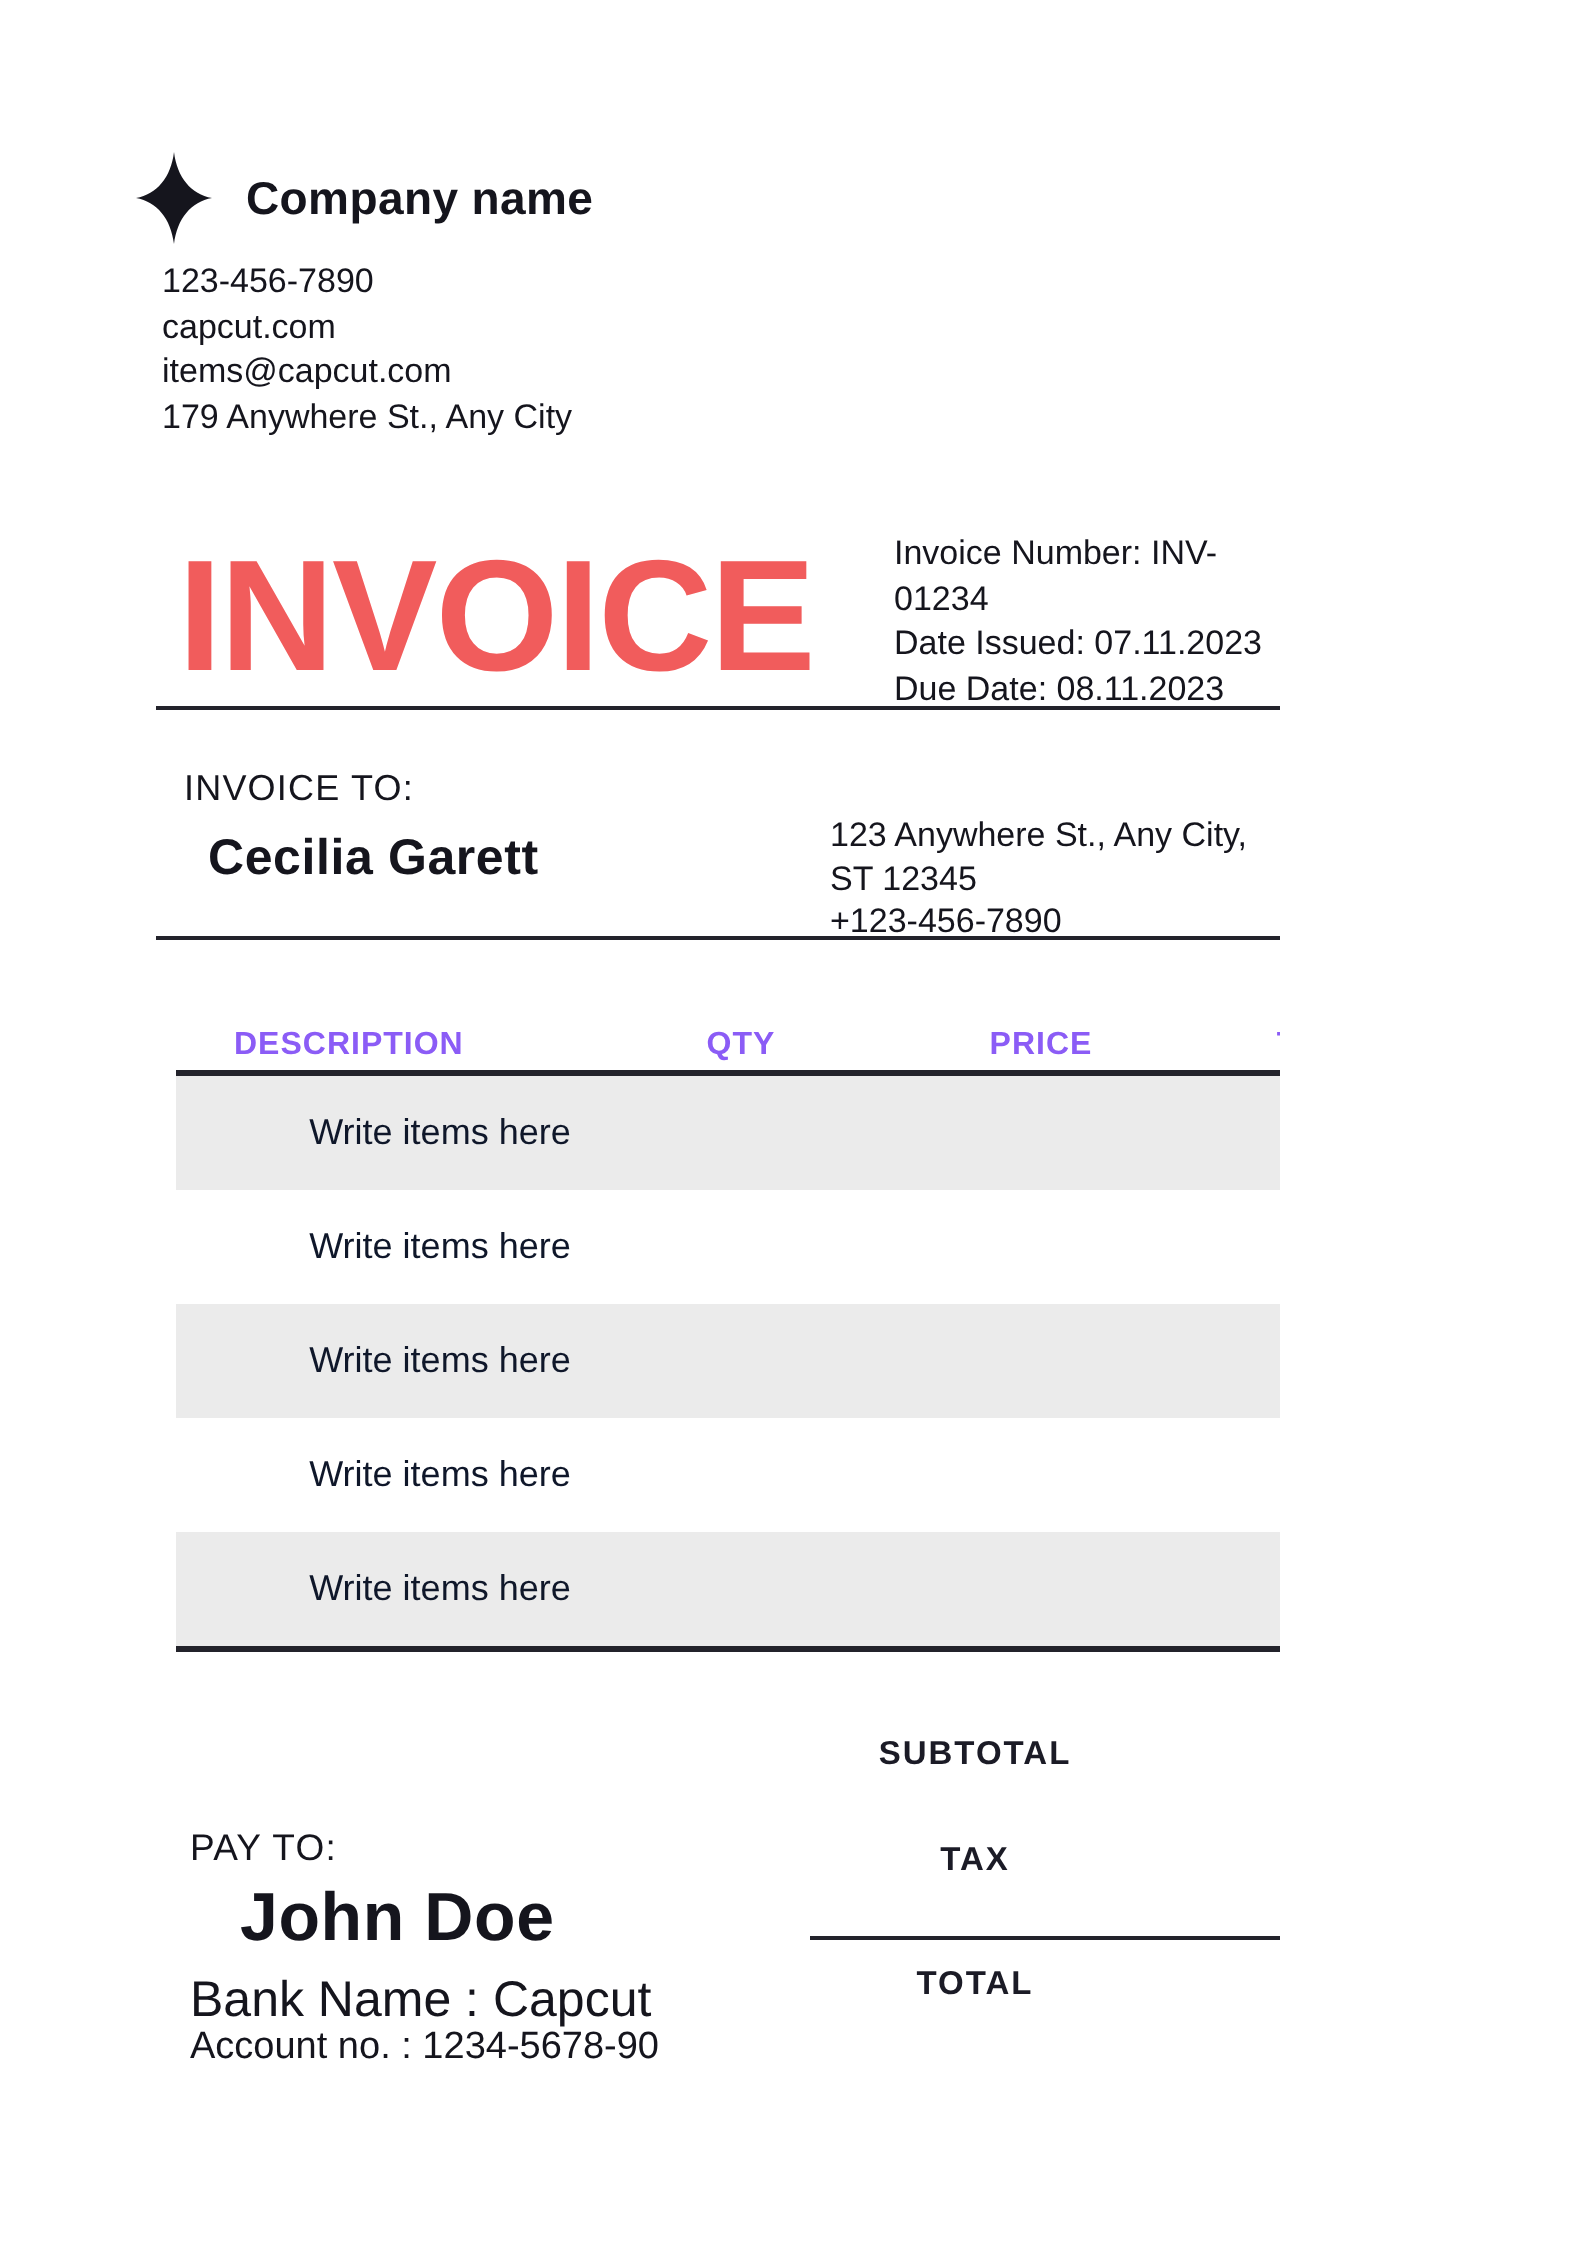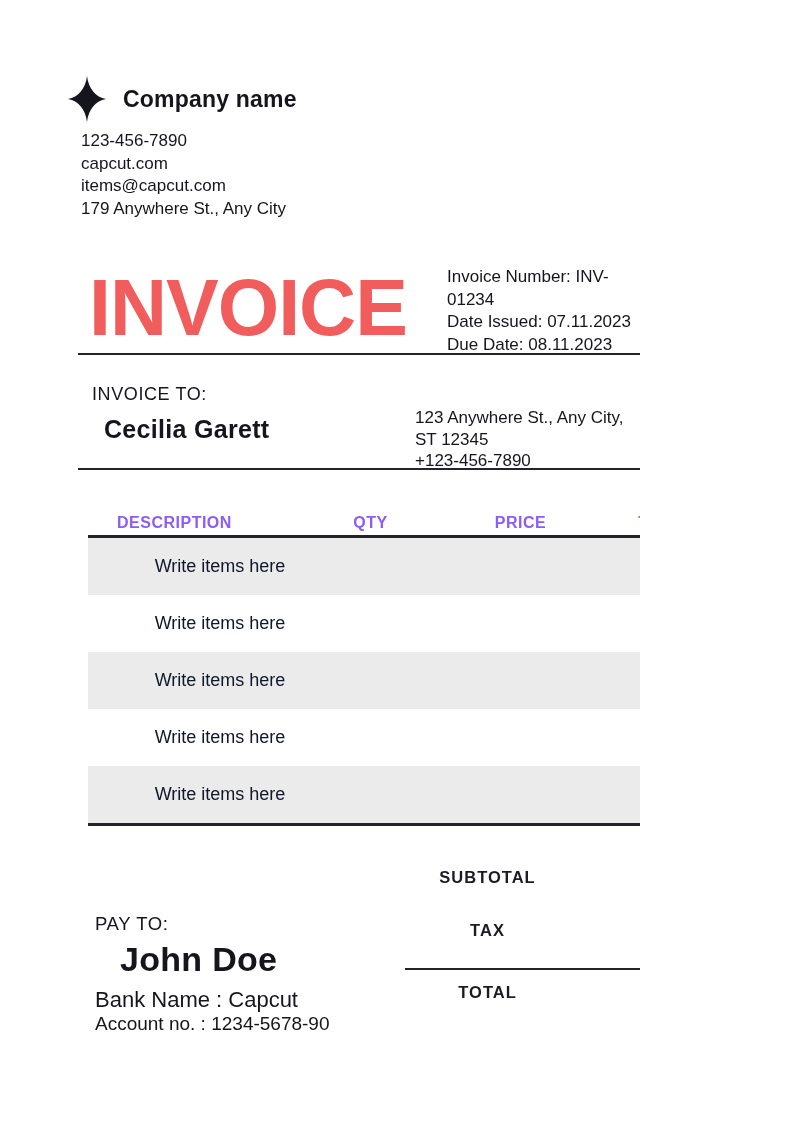--- a/index.html
+++ b/index.html
@@ -52,21 +52,21 @@
   
   .totals{position:absolute;left:405px;top:853px;width:303px;color:#1b1b26;}
   .t-label{width:165px;text-align:center;font-size:16.5px;font-weight:bold;letter-spacing:1px;}
   .t-sub{margin-bottom:34px;margin-top:15px;}
   .tax-wrap{border-bottom:2.5px solid #23232b;padding-bottom:28px;width:303px;}
   .t-total{margin-top:13px;}
   
   .payto{position:absolute;left:95px;top:913px;}
   .payto-label{font-size:18.5px;letter-spacing:0.6px;}
   .payto-name{font-size:34px;font-weight:bold;letter-spacing:0.3px;margin-top:5px;margin-left:25px;}
-  .payto-bank{font-size:22px;margin-top:9px;line-height:24px;}
+  .payto-bank{font-size:25px;margin-top:9px;line-height:24px;}
   .payto-account{font-size:19px;line-height:24px;}
 </style>
 </head>
 <body>
 
 <div class="page">
 
   <div class="logo-block">
     <svg class="sparkle" viewBox="0 0 40 40" preserveAspectRatio="none">
       <path d="M20 0 C21.6 11 29 18.4 40 20 C29 21.6 21.6 29 20 40 C18.4 29 11 21.6 0 20 C11 18.4 18.4 11 20 0 Z" fill="#15151d"></path>

